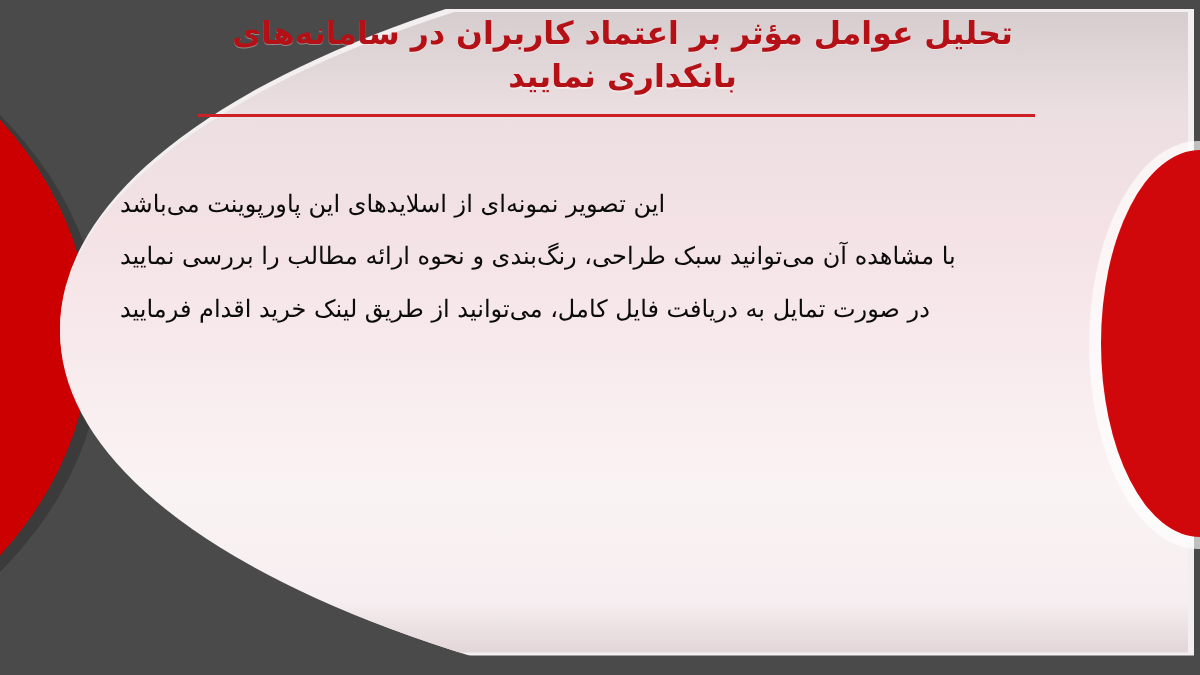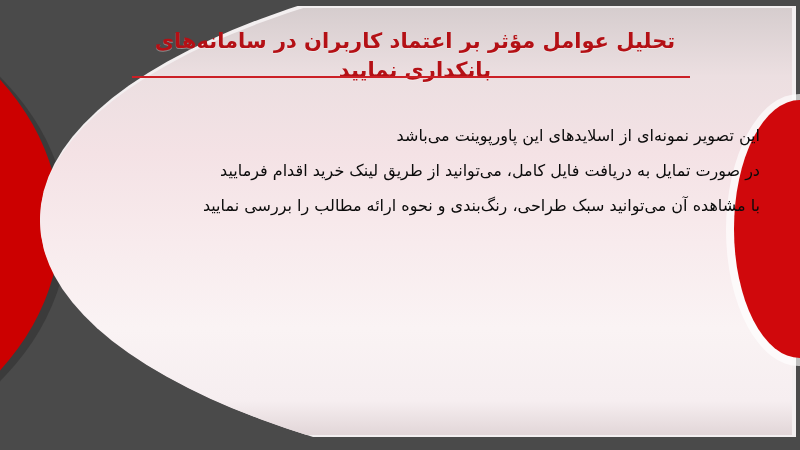--- a/index.html
+++ b/index.html
@@ -116,38 +116,37 @@
     top:8px;
     left:120px;
     width:590px;
     text-align:center;
     color:#b41015;
     font-size:21px;
     line-height:29px;
     font-weight:bold;
     direction:rtl;
     text-shadow:0 1px 0 rgba(255,255,255,.35);
-    margin-top:19px;
   }
   .title-rule{
     position:absolute;
     z-index:6;
     top:76px;
     left:132px;
     width:558px;
     height:0;
     border-top:2px solid #cc2026;
   }
   .body-text{
     position:absolute;
     z-index:6;
     top:118px;
     left:80px;
     width:680px;
-    text-align:right;
+    text-align:left;
     direction:rtl;
     color:#0b0b0b;
     font-size:16px;
     line-height:35px;
     font-weight:normal;
   }
   .body-text .line{ display:block; white-space:nowrap; }
 </style>
 </head>
 <body>
@@ -177,17 +176,17 @@
 
   <div class="title">
     <span>تحلیل عوامل مؤثر بر اعتماد کاربران در سامانه‌های</span><br>
     <span>بانکداری نمایید</span>
   </div>
 
   <div class="title-rule"></div>
 
   <div class="body-text">
     <span class="line">این تصویر نمونه‌ای از اسلایدهای این پاورپوینت می‌باشد</span>
+    <span class="line">با مشاهده آن می‌توانید سبک طراحی، رنگ‌بندی و نحوه ارائه مطالب را بررسی نمایید</span>
     <span class="line">در صورت تمایل به دریافت فایل کامل، می‌توانید از طریق لینک خرید اقدام فرمایید</span>
-    <span class="line">با مشاهده آن می‌توانید سبک طراحی، رنگ‌بندی و نحوه ارائه مطالب را بررسی نمایید</span>
   </div>
 
 </div>
 
 </body></html>

